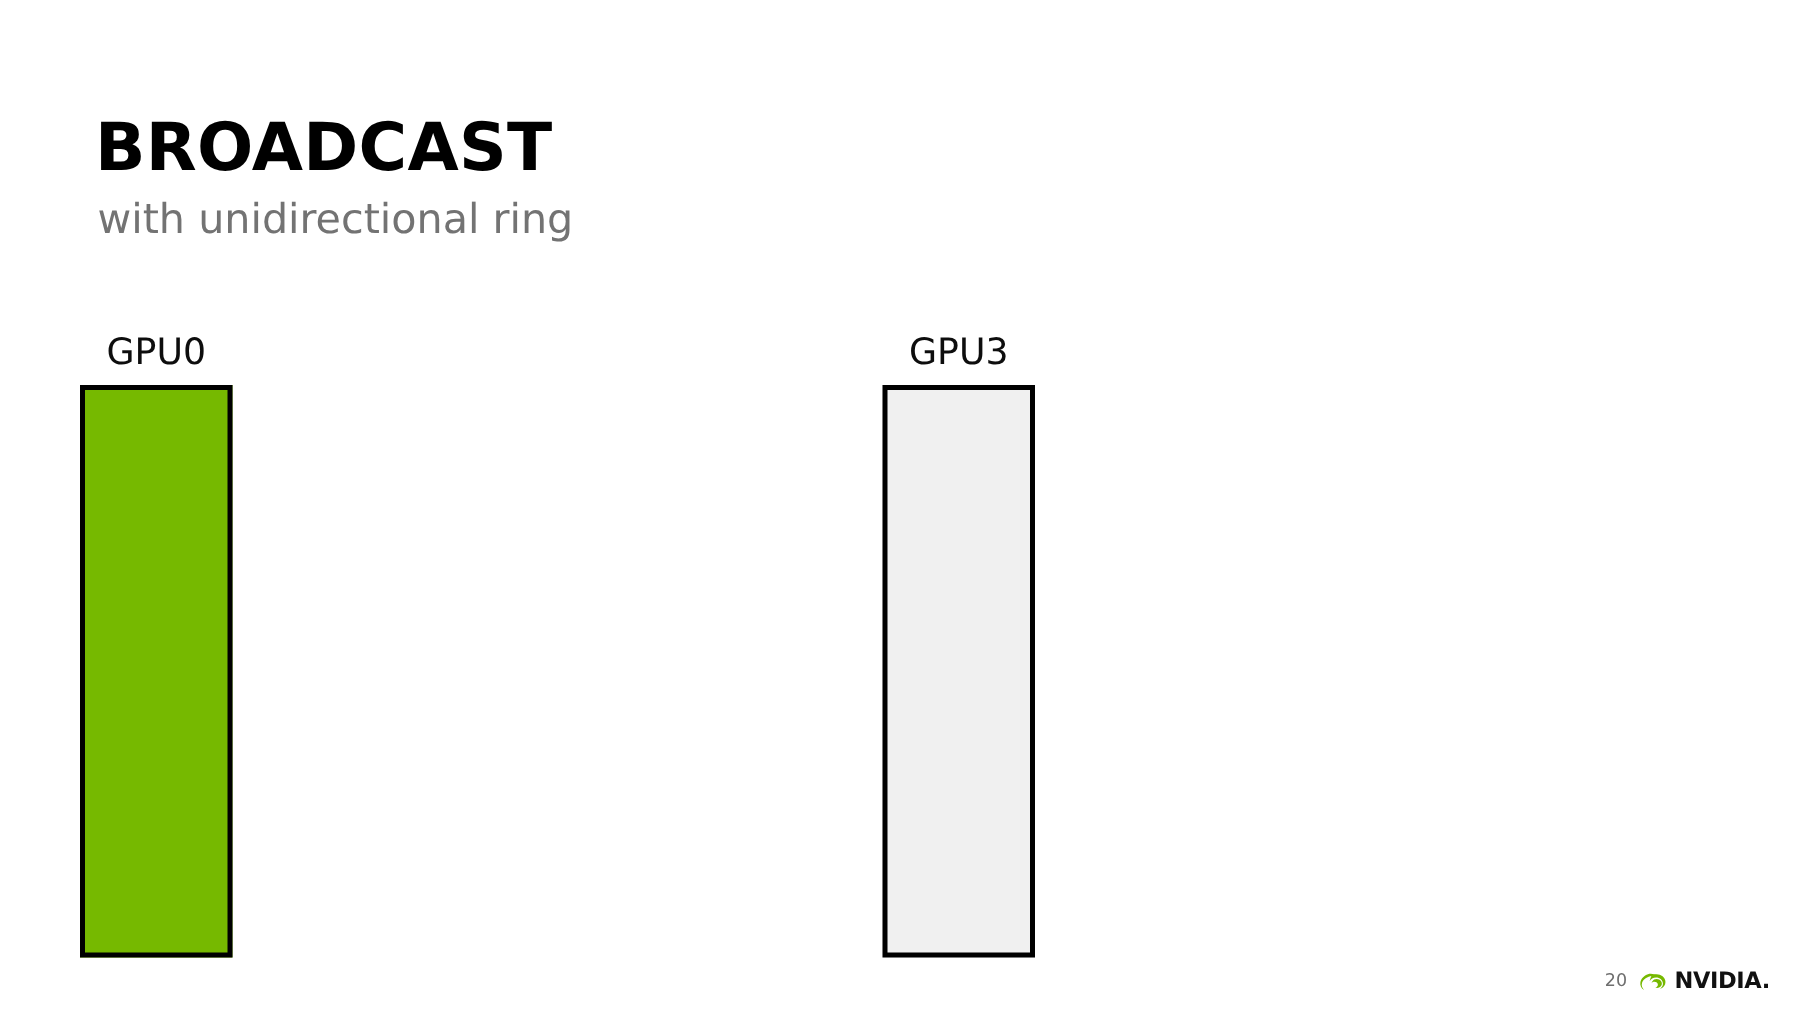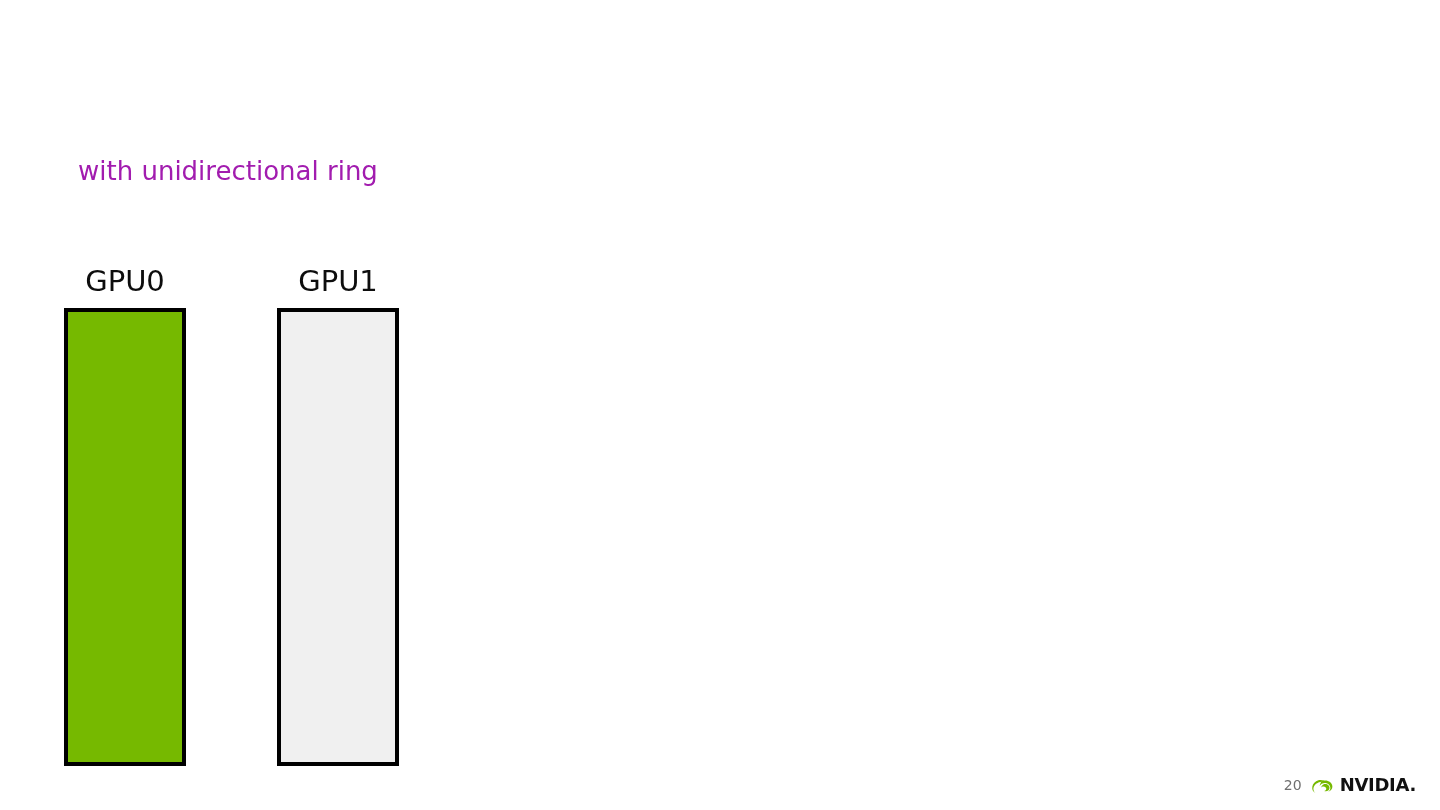--- a/index.html
+++ b/index.html
@@ -27,23 +27,23 @@
     font-weight: 700;
     letter-spacing: 0.2px;
     color: #000000;
     line-height: 1.06;
     white-space: nowrap;
   }
   .subtitle {
     position: absolute;
     left: 78px;
     top: 157px;
-    font-size: 26px;
+    font-size: 33px;
     font-weight: 400;
-    color: #a21caf;
+    color: #737373;
     line-height: 1.12;
     white-space: nowrap;
   }
 
   
   .gpu-area {
     position: absolute;
     left: 0;
     top: 0;
     width: 1396px;
@@ -84,21 +84,21 @@
     gap: 9px;
   }
   .page-number {
     font-size: 14px;
     color: #6f6f6f;
     line-height: 1;
     margin-left: 42px;
   }
   .nvidia-logo {
     display: flex;
-    align-items: flex-end;
+    align-items: center;
     gap: 3px;
   }
   .nv-eye {
     display: block;
     width: 26px;
     height: 16px;
   }
   .nv-word {
     font-size: 18px;
     font-weight: 700;
@@ -106,36 +106,37 @@
     color: #111111;
     line-height: 1;
     font-family: "DejaVu Sans", "Liberation Sans", sans-serif;
   }
 </style>
 </head>
 <body>
 
 <div id="slide">
 
+  <div class="title">BROADCAST</div>
 
   <div class="subtitle">with unidirectional ring</div>
 
   <div class="gpu-area">
 
     <div class="gpu-column" style="left:64px;">
       <div class="gpu-label">GPU0</div>
       <div class="gpu-box filled"></div>
     </div>
 
-    <div class="gpu-column" style="left:277px;">
-      <div class="gpu-label">GPU1</div>
+
+
+    <div class="gpu-column" style="left:706px;">
+      <div class="gpu-label">GPU3</div>
       <div class="gpu-box"></div>
     </div>
-
-
 
   </div>
 
   <div class="footer">
     <span class="page-number">20</span>
 
     <span class="nvidia-logo">
       <span class="nv-eye">
         <svg viewBox="0 0 52 32" width="26" height="16" aria-hidden="true">
           <path d="M20.5 7.2c5.6-3.4 12.6-3.1 17.6 0.9 4.2 3.3 5.6 8.4 4.1 12.6-1.3 3.7-4.6 6.4-8.5 7.1 3.1-1.8 5-4.6 5-7.9 0-5.4-4.9-9.8-11-9.8-4.6 0-8.6 2.4-10.3 5.9 0.6-3.6 2.1-6.6 3.1-8.8z" fill="#76b900"></path>

